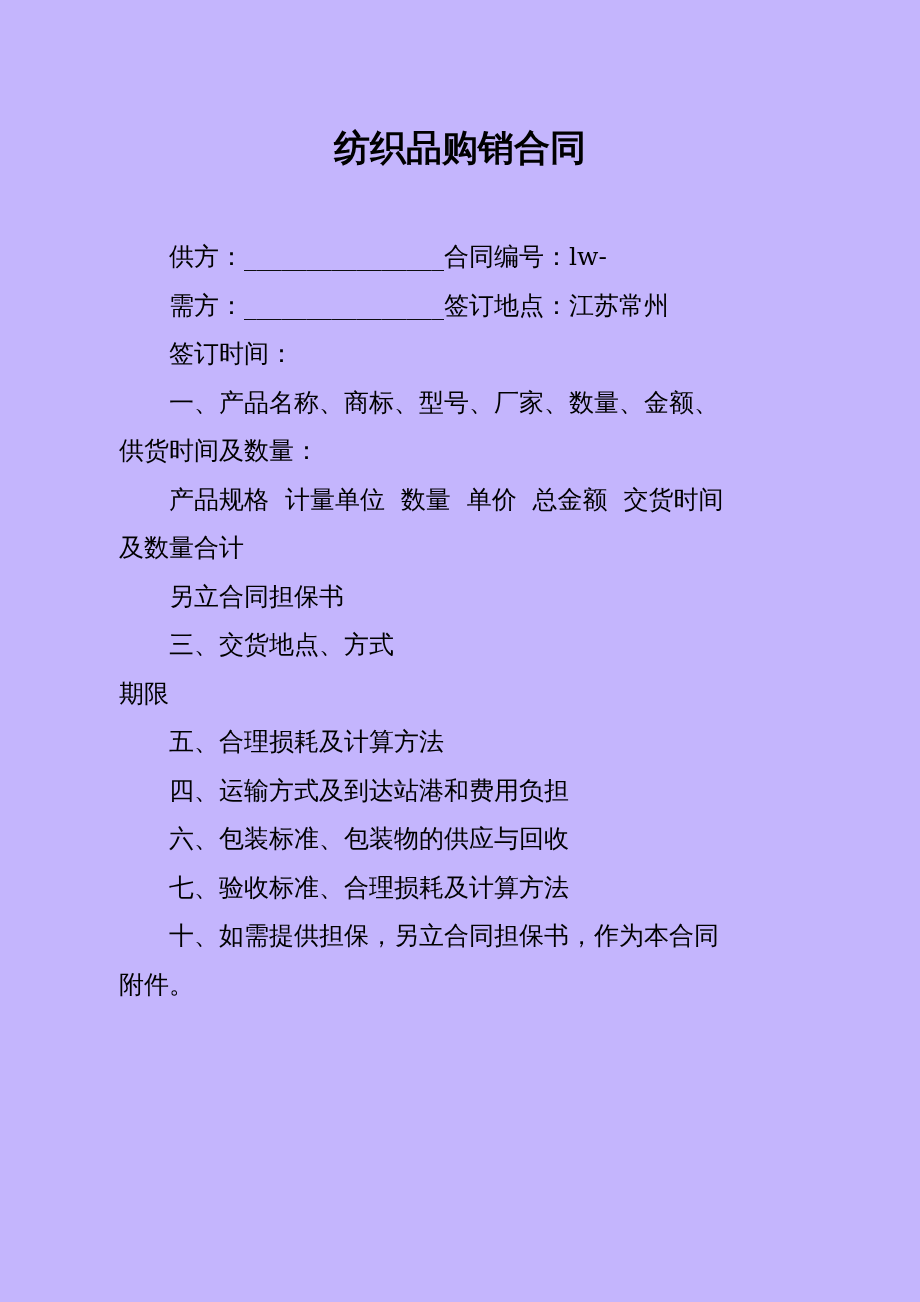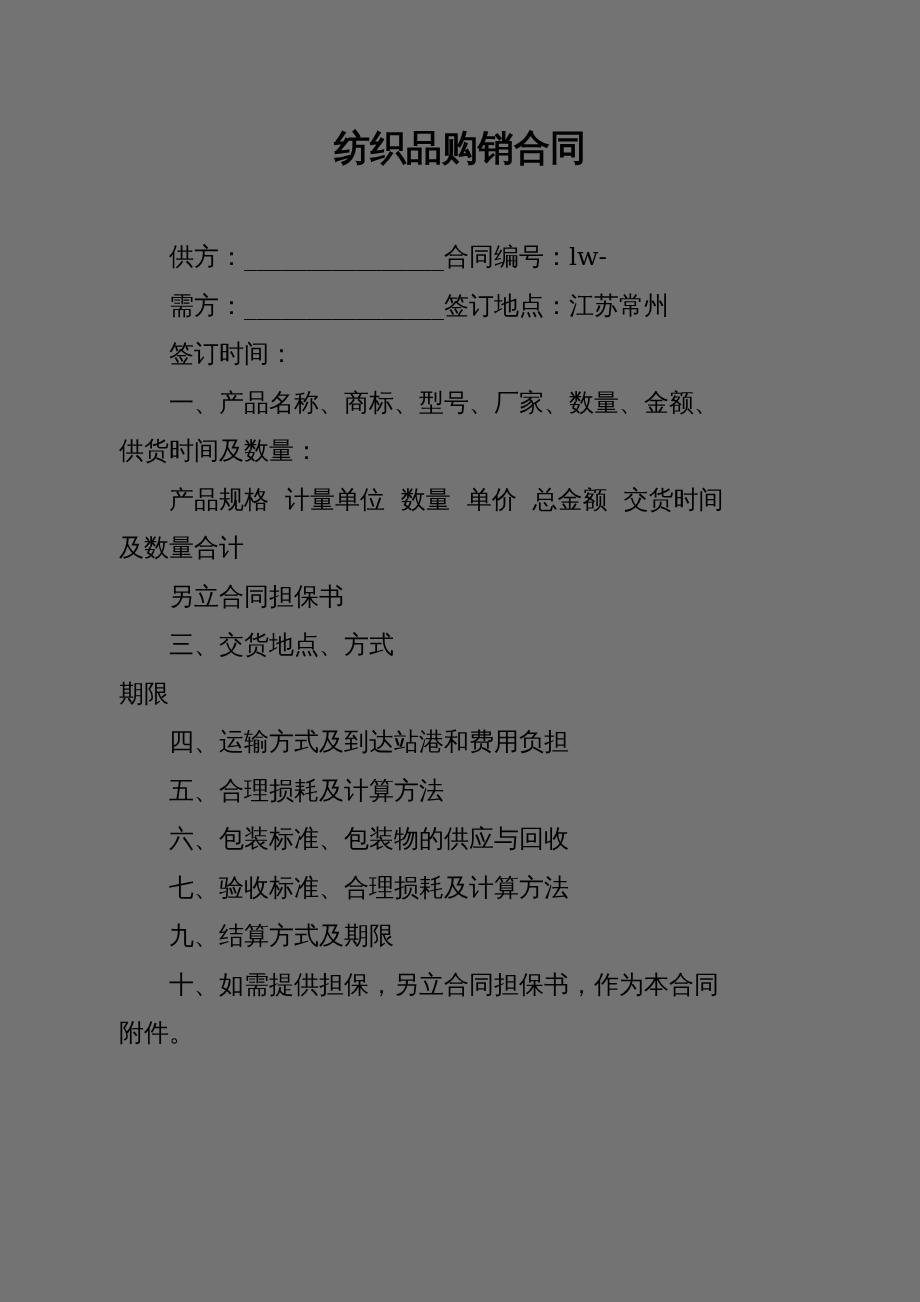--- a/index.html
+++ b/index.html
@@ -4,21 +4,21 @@
 <style>
   html, body {
     margin: 0;
     padding: 0;
     background: #ffffff;
   }
   .page {
     position: relative;
     width: 920px;
     height: 1302px;
-    background: #737373;
+    background: #c4b5fd;
     color: #000000;
     font-family: "DejaVu Serif", "Liberation Serif", serif;
     overflow: hidden;
   }
   .doc-title {
     margin: 117px 157px 56px 157px;
     height: 60px;
     line-height: 60px;
     text-align: center;
     font-size: 36px;
@@ -46,21 +46,20 @@
       <div class="doc-line indent">供方：________________合同编号：lw-</div>
       <div class="doc-line indent">需方：________________签订地点：江苏常州</div>
       <div class="doc-line indent">签订时间：</div>
       <div class="doc-line indent">一、产品名称、商标、型号、厂家、数量、金额、</div>
       <div class="doc-line">供货时间及数量：</div>
       <div class="doc-line indent">产品规格  计量单位  数量  单价  总金额  交货时间</div>
       <div class="doc-line">及数量合计</div>
       <div class="doc-line indent">另立合同担保书</div>
       <div class="doc-line indent">三、交货地点、方式</div>
       <div class="doc-line">期限</div>
+      <div class="doc-line indent">五、合理损耗及计算方法</div>
       <div class="doc-line indent">四、运输方式及到达站港和费用负担</div>
-      <div class="doc-line indent">五、合理损耗及计算方法</div>
       <div class="doc-line indent">六、包装标准、包装物的供应与回收</div>
       <div class="doc-line indent">七、验收标准、合理损耗及计算方法</div>
-      <div class="doc-line indent">九、结算方式及期限</div>
       <div class="doc-line indent">十、如需提供担保，另立合同担保书，作为本合同</div>
       <div class="doc-line">附件。</div>
     </div>
 </div>
 
 </body></html>

